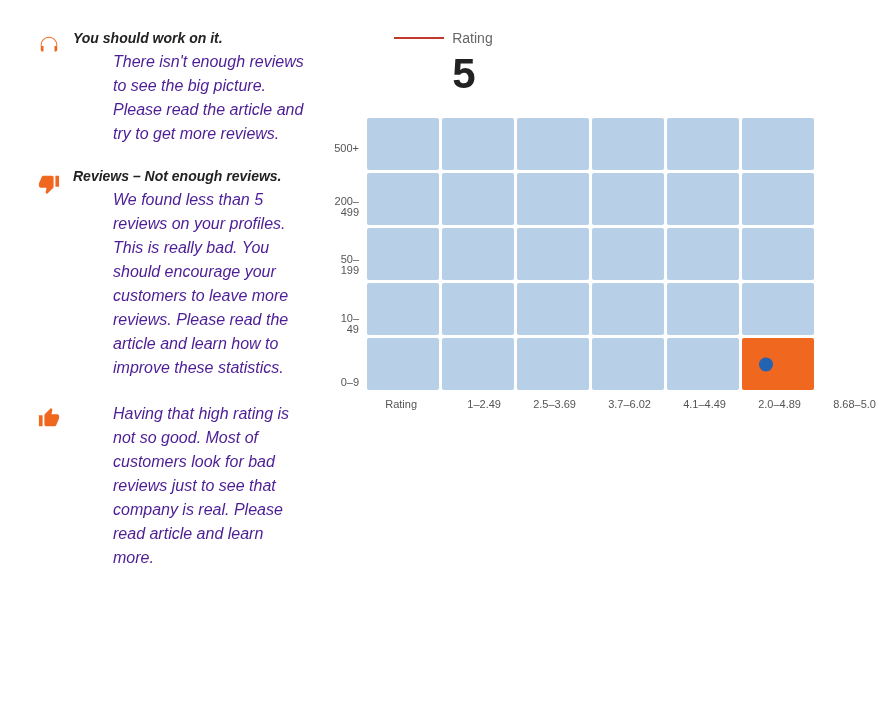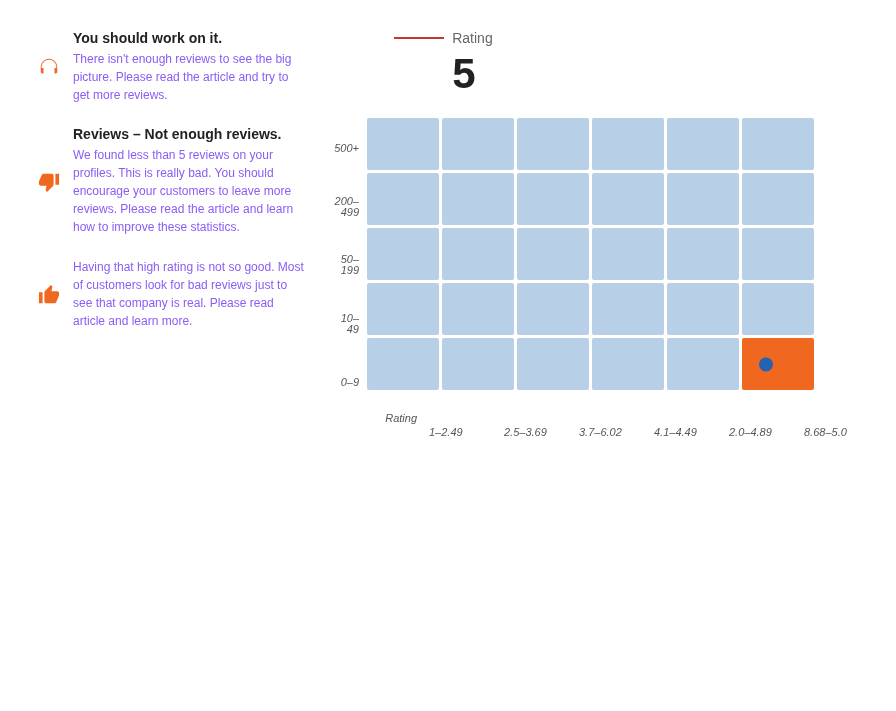--- a/index.html
+++ b/index.html
@@ -102,22 +102,23 @@
     }
 
     
     .tips-section {
       margin-top: 10px;
       padding-left: 5px;
     }
 
     .tip-item {
       display: flex;
-      align-items: center;
+      align-items: flex-start;
       margin-bottom: 22px;
+      font-style: italic;
     }
 
     .tip-icon {
       width: 28px;
       height: 28px;
       flex-shrink: 0;
       margin-right: 10px;
       margin-top: 2px;
       display: flex;
       align-items: center;
@@ -132,24 +133,25 @@
     .tip-content {}
 
     .tip-title {
       font-size: 14px;
       font-weight: 700;
       color: #222;
       margin-bottom: 4px;
     }
 
     .tip-body {
-      font-size: 12px;
-      color: #8b5cf6;
+      font-size: 16px;
+      color: #4c1d95;
       line-height: 1.5;
       max-width: 280px;
+      margin-left: 40px;
     }
 
     
     .right-panel {
       flex: 1;
       padding: 30px 20px 36px 10px;
     }
 
     .stats-row {
       display: flex;
@@ -187,21 +189,20 @@
       font-size: 42px;
       font-weight: 700;
       color: #222;
       margin-left: 58px;
     }
 
     
     .grid-container {
       display: flex;
       align-items: flex-start;
-      font-style: italic;
     }
 
     .y-axis {
       display: flex;
       flex-direction: column;
       justify-content: space-between;
       margin-right: 8px;
       height: 290px;
       padding-top: 4px;
     }
@@ -266,22 +267,21 @@
 
     .x-labels-grid {
       display: grid;
       grid-template-columns: repeat(6, 72px);
       gap: 3px;
     }
 
     .x-label {
       font-size: 11px;
       color: #555;
-      text-align: left;
-      margin-top: 28px;
+      text-align: right;
     }
 
     .x-axis-row {
       display: flex;
       align-items: center;
       margin-top: 8px;
     }
 
     .x-axis-title {
       font-size: 11px;

